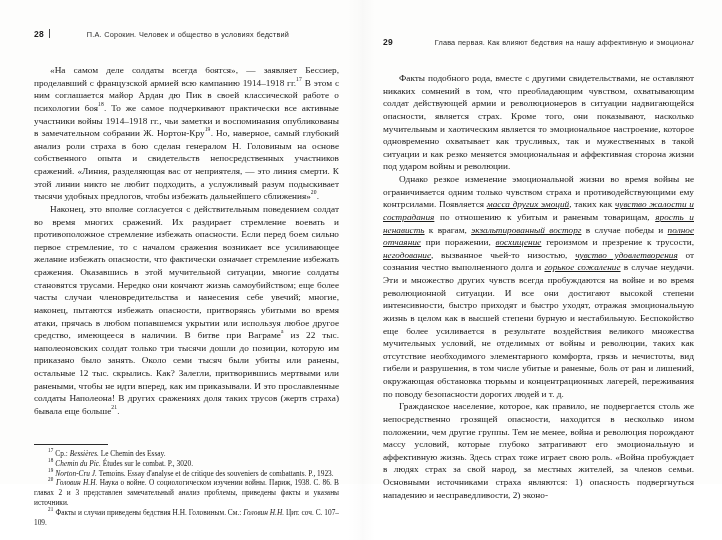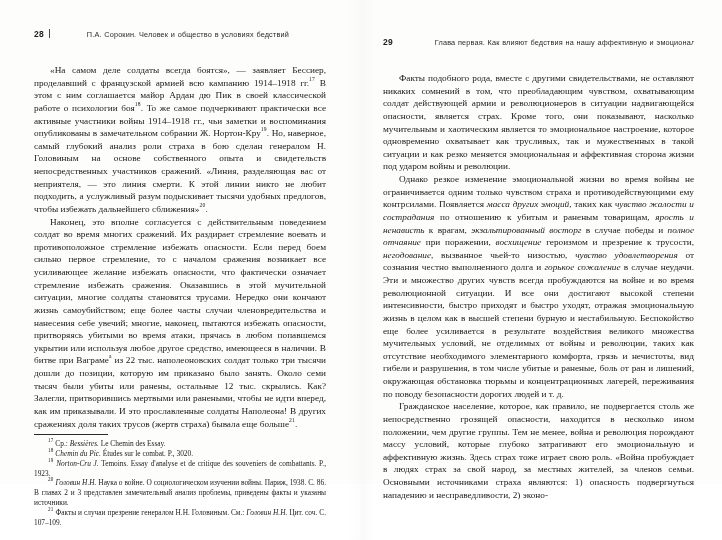--- a/index.html
+++ b/index.html
@@ -14,21 +14,20 @@
     font-family: "Liberation Serif", serif;
     color: #1a1a1a;
   }
 
   .spread {
     position: relative;
     width: 722px;
     height: 484px;
     display: flex;
     background: #fdfdfc;
-    gap: 13px;
   }
 
   .page {
     position: relative;
     width: 361px;
     height: 540px;
     box-sizing: border-box;
   }
   .page-left  { padding: 28px 22px 10px 34px; }
   .page-right { padding: 28px 28px 10px 22px; margin-top: 8px; }
@@ -75,20 +74,21 @@
     text-justify: inter-word;
     hyphens: manual;
   }
   .col p {
     margin: 0;
     text-indent: 16px;
   }
 
   .col i, .col em {
     font-style: italic;
+    text-decoration: underline;
   }
   sup {
     font-size: 5.6px;
     line-height: 0;
     vertical-align: 5px;
     letter-spacing: .2px;
   }
 
   
   .fn-block {
@@ -149,21 +149,21 @@
         <p class=""><span>Наконец, это вполне согласуется с действительным поведением солдат во время многих сражений. Их раздирает стремление воевать и противоположное стремление избежать опасности. Если перед боем сильно первое стремление, то с началом сражения возникает все усиливающее желание избежать опасности, что фактически означает стремление избежать сражения. Оказавшись в этой мучительной ситуации, многие солдаты становятся трусами. Нередко они кончают жизнь самоубийством; еще более часты случаи членовредительства и нанесения себе увечий; многие, наконец, пытаются избежать опасности, притворяясь убитыми во время атаки, прячась в любом попавшемся укрытии или используя любое другое средство, имеющееся в наличии. В битве при Ваграме</span><sup>a</sup><span> из 22 тыс. наполеоновских солдат только три тысячи дошли до позиции, которую им приказано было занять. Около семи тысяч были убиты или ранены, остальные 12 тыс. скрылись. Как? Залегли, притворившись мертвыми или ранеными, чтобы не идти вперед, как им приказывали. И это прославленные солдаты Наполеона! В других сражениях доля таких трусов (жертв страха) бывала еще больше</span><sup>21</sup><span>.</span></p>
       </div>
 
     <div class="fn-block">
       <div class="fn-rule"></div>
       <div>
           <p class="fn"><sup>17</sup> <span>Ср.: </span><i>Bessières.</i><span> Le Chemin des Essay.</span></p>
           <p class="fn"><sup>18</sup> <i>Chemin du Pic.</i><span> Études sur le combat. P., 3020.</span></p>
           <p class="fn"><sup>19</sup> <i>Norton-Cru J.</i><span> Temoins. Essay d'analyse et de critique des souveniers de combattants. P., 1923.</span></p>
           <p class="fn"><sup>20</sup> <i>Головин Н.Н.</i><span> Наука о войне. О социологическом изучении войны. Париж, 1938. С. 86. В главах 2 и 3 представлен замечательный анализ проблемы, приведены факты и указаны источники.</span></p>
-          <p class="fn"><sup>21</sup> <span>Факты и случаи презрение генералом Н.Н. Головиным. См.: </span><i>Головин Н.Н.</i><span> Цит. соч. С. 107–109.</span></p>
+          <p class="fn"><sup>21</sup> <span>Факты и случаи приведены бедствия Н.Н. Головиным. См.: </span><i>Головин Н.Н.</i><span> Цит. соч. С. 107–109.</span></p>
         </div>
     </div>
   </div>
 
   <div class="page page-right">
 
     <div class="runhead">
       <span class="folio">29</span>
       <span class="bar"></span>
       <span class="rh-title">Глава первая. Как влияют бедствия на нашу аффективную и эмоциональную жизнь</span>

